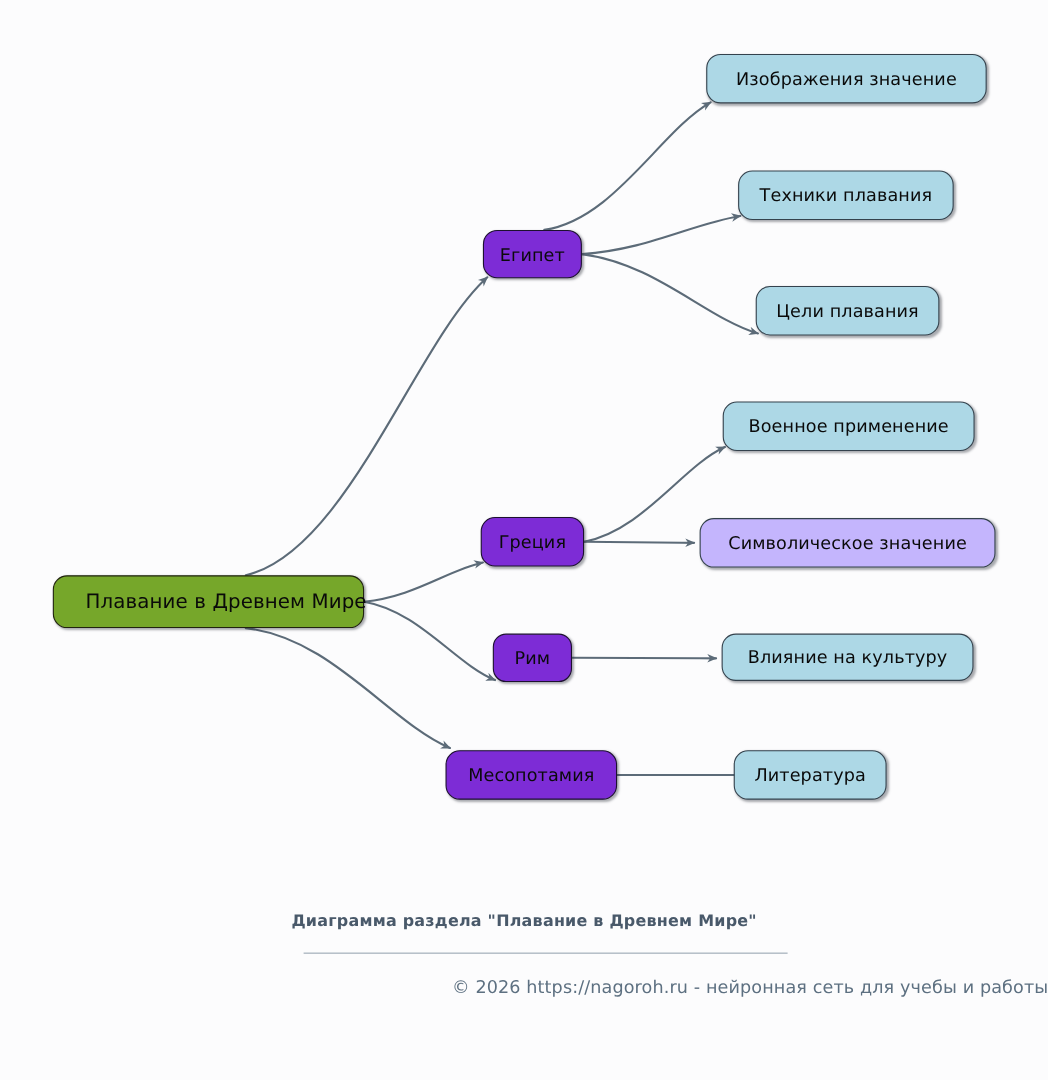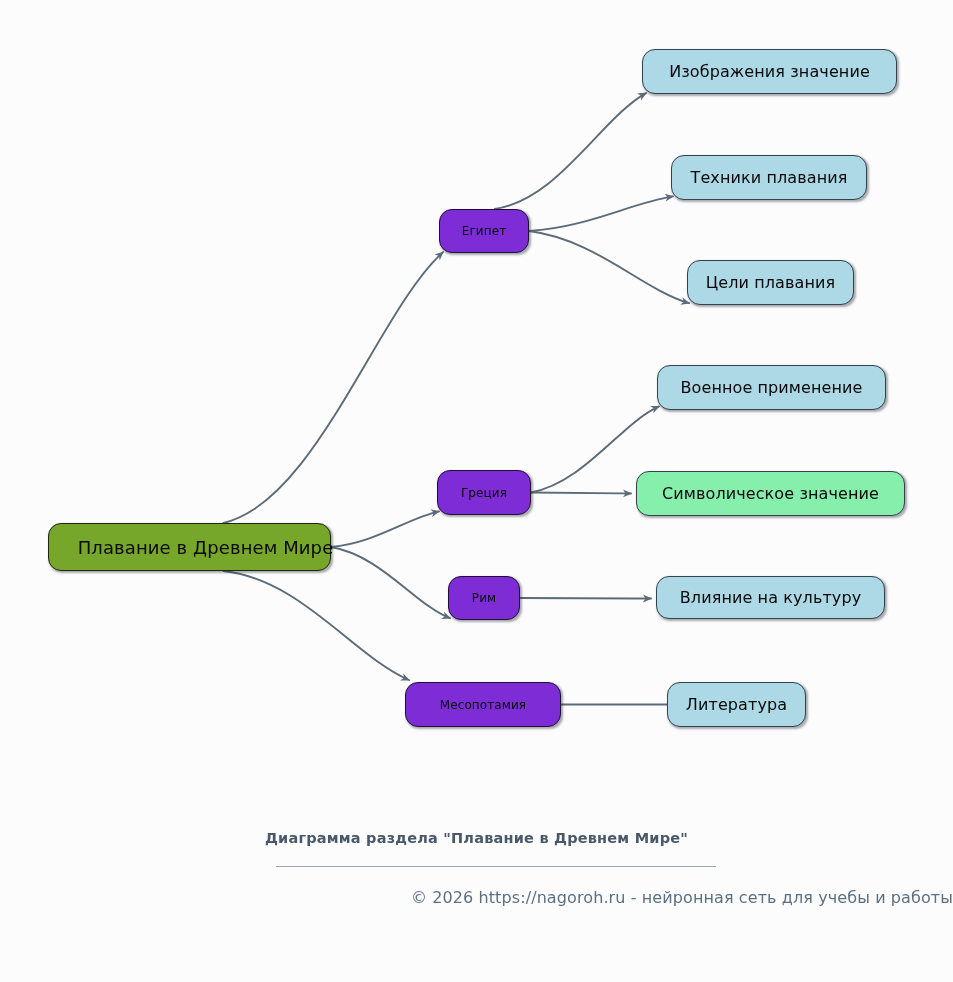--- a/index.html
+++ b/index.html
@@ -46,21 +46,21 @@
   }
   .node-root {
     background: #76a72a;
     border-color: #21240f;
     font-size: 18px;
     padding-left: 32px;
   }
   .node-branch {
     background: #7d2cd6;
     border-color: #1d1030;
-    font-size: 12px;
+    font-size: 16px;
     text-align: right;
   }
   .node-leaf {
     background: #add8e6;
     border-color: #34424d;
     font-size: 16px;
   }
   .caption {
     position: absolute;
     width: 953px;
@@ -113,39 +113,39 @@
   <div id="nodes">
       <div class="node node-root" style="left: 48px; top: 523px; width: 283px; height: 48px; background: rgb(118, 167, 42);">
         <span>Плавание в Древнем Мире</span>
       </div>
       <div class="node node-branch" style="left: 439px; top: 209px; width: 90px; height: 44px; background: rgb(125, 44, 214);">
         <span>Египет</span>
       </div>
       <div class="node node-branch" style="left: 437px; top: 470px; width: 94px; height: 45px; background: rgb(125, 44, 214);">
         <span>Греция</span>
       </div>
-      <div class="node node-branch" style="left: 448px; top: 576px; width: 72px; height: 44px; background: rgb(125, 44, 214);">
+      <div class="node node-branch" style="left: 448px; top: 576px; width: 72px; height: 44px; background: rgb(125, 44, 214); border-radius: 12px;">
         <span>Рим</span>
       </div>
       <div class="node node-branch" style="left: 405px; top: 682px; width: 156px; height: 45px; background: rgb(125, 44, 214);">
         <span>Месопотамия</span>
       </div>
       <div class="node node-leaf" style="left: 642px; top: 49px; width: 255px; height: 45px; background: rgb(173, 216, 230);">
         <span>Изображения значение</span>
       </div>
       <div class="node node-leaf" style="left: 671px; top: 155px; width: 196px; height: 45px; background: rgb(173, 216, 230);">
         <span>Техники плавания</span>
       </div>
       <div class="node node-leaf" style="left: 687px; top: 260px; width: 167px; height: 45px; background: rgb(173, 216, 230);">
         <span>Цели плавания</span>
       </div>
       <div class="node node-leaf" style="left: 657px; top: 365px; width: 229px; height: 45px; background: rgb(173, 216, 230);">
         <span>Военное применение</span>
       </div>
-      <div class="node node-leaf" style="left: 636px; top: 471px; width: 269px; height: 45px; background: #86efac;">
+      <div class="node node-leaf" style="left: 636px; top: 471px; width: 269px; height: 45px; background: #c4b5fd;">
         <span>Символическое значение</span>
       </div>
       <div class="node node-leaf" style="left: 656px; top: 576px; width: 229px; height: 43px; background: rgb(173, 216, 230); justify-content: center;">
         <span>Влияние на культуру</span>
       </div>
       <div class="node node-leaf" style="left: 667px; top: 682px; width: 139px; height: 45px; background: rgb(173, 216, 230);">
         <span>Литература</span>
       </div>
     </div>
 

